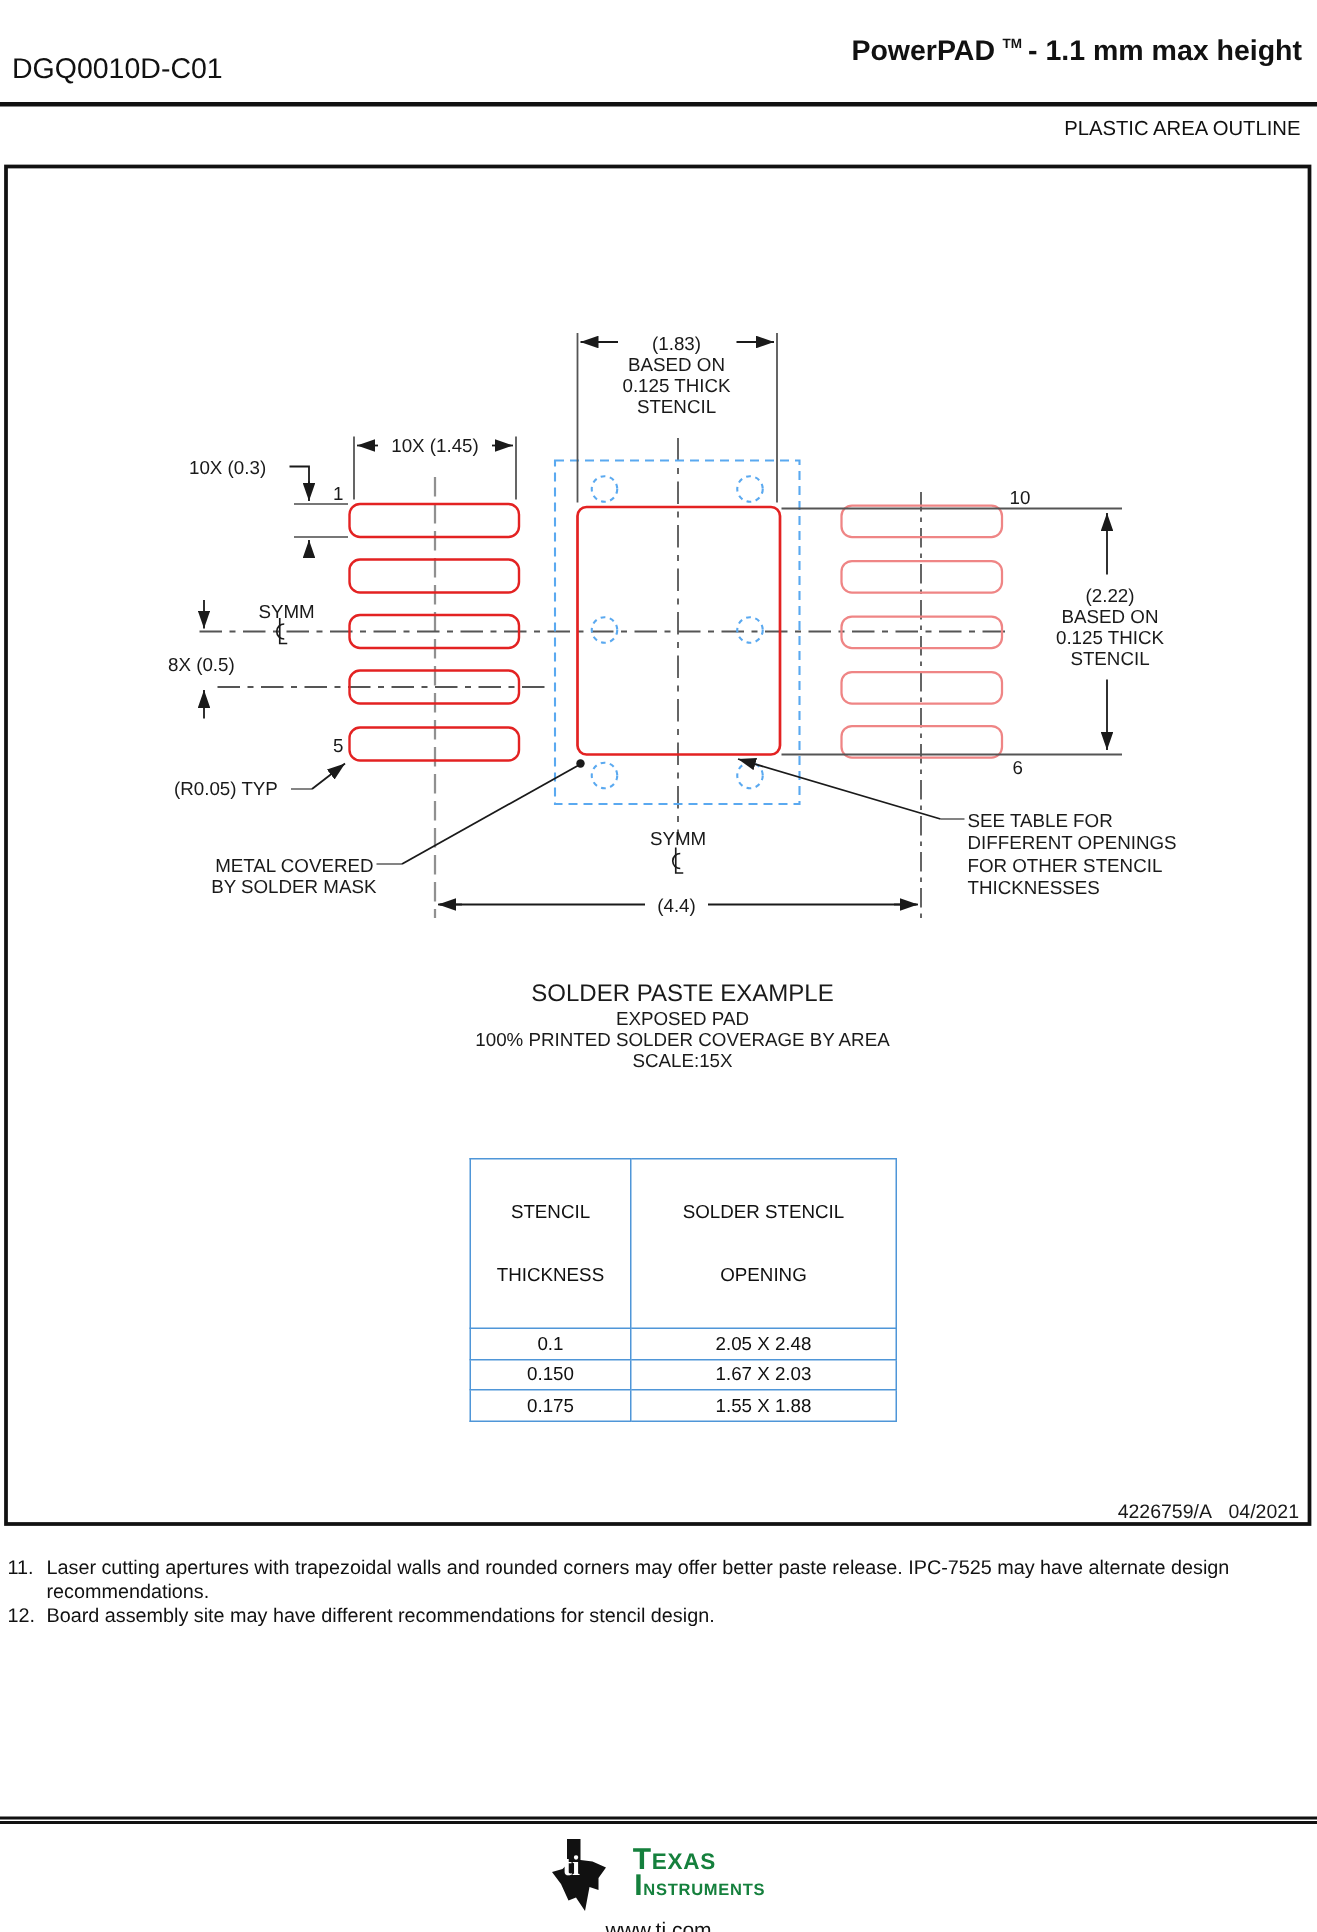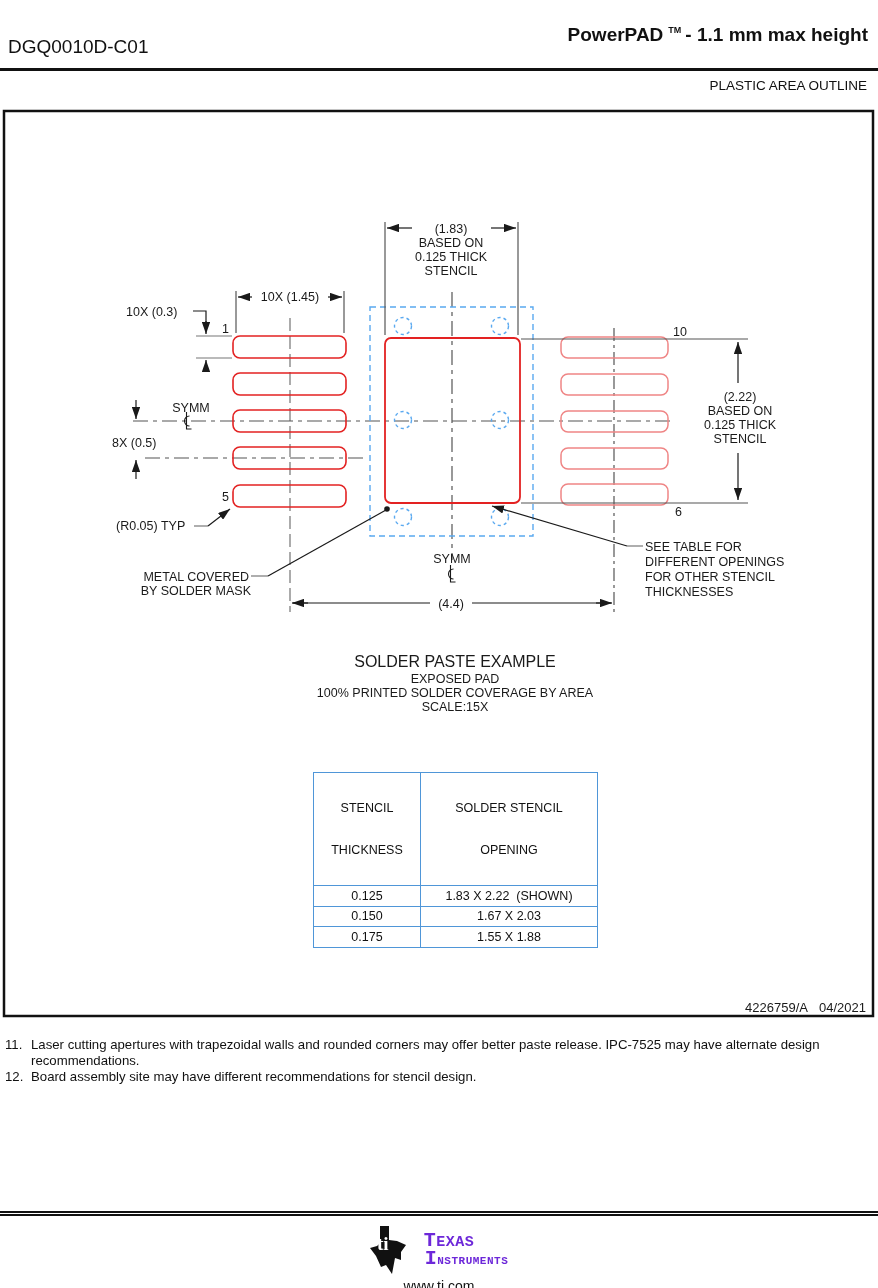--- a/index.html
+++ b/index.html
@@ -35,22 +35,22 @@
   .note-row  { display:flex; }
   .note-num  { width:26px; flex:none; }
   .note-text { flex:1; }
 
   
   .footer-rule { position:absolute; top:1211px; left:0; width:878px; height:5px;
                  border-top:2px solid #111; border-bottom:2px solid #111; box-sizing:border-box; }
   .logo { position:absolute; top:1226px; left:0; width:878px;
           display:flex; flex-direction:column; align-items:center; }
   .logo-row { display:flex; align-items:flex-start; }
-  .logo-names { margin-left:18px; padding-top:7px; font-family:Liberation Mono, monospace;
-                font-weight:bold; color:#6d28d9; }
+  .logo-names { margin-left:18px; padding-top:7px; font-family:Liberation Sans, sans-serif;
+                font-weight:bold; color:#15803d; }
   .logo-name1 { font-size:15px; line-height:15px; text-transform:uppercase; letter-spacing:0.5px; }
   .logo-name1::first-letter { font-size:20px; }
   .logo-name2 { font-size:11px; line-height:17px; text-transform:uppercase; letter-spacing:0.5px; margin-left:1px; }
   .logo-name2::first-letter { font-size:20px; }
   .website { font-size:14px; margin-top:0px; }
 </style>
 </head>
 <body>
 
 <div class="page">
@@ -216,22 +216,22 @@
         <td class="c1">
           <div>STENCIL</div>
           <div>THICKNESS</div>
         </td>
         <td class="c2">
           <div>SOLDER STENCIL</div>
           <div>OPENING</div>
         </td>
       </tr>
       <tr class="drow">
-        <td class="c1">0.125</td>
-        <td class="c2">1.83 X 2.22  (SHOWN)</td>
+        <td class="c1">0.1</td>
+        <td class="c2">2.05 X 2.48</td>
       </tr>
       <tr class="drow">
         <td class="c1">0.150</td>
         <td class="c2">1.67 X 2.03</td>
       </tr>
       <tr class="drow">
         <td class="c1">0.175</td>
         <td class="c2">1.55 X 1.88</td>
       </tr>
     </tbody>

